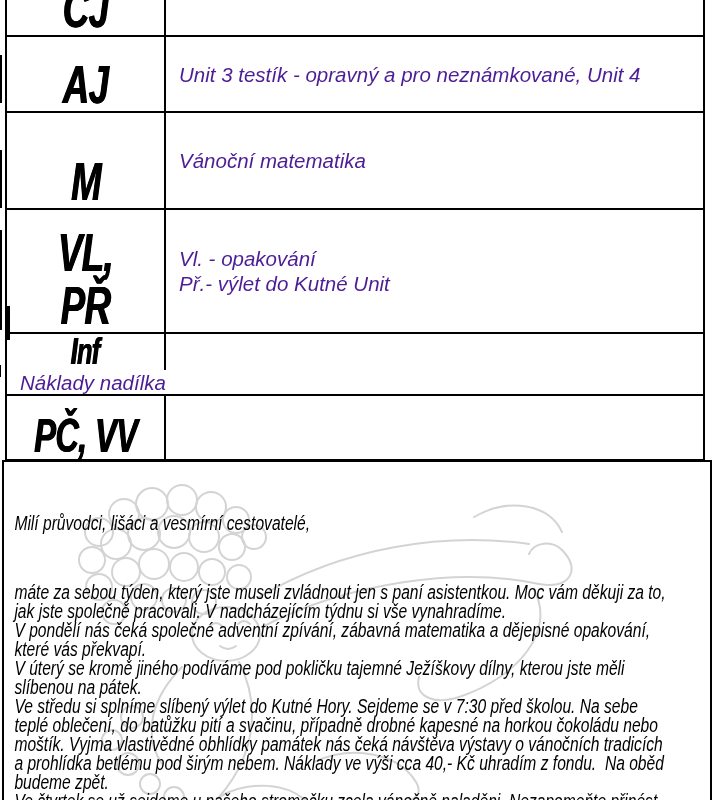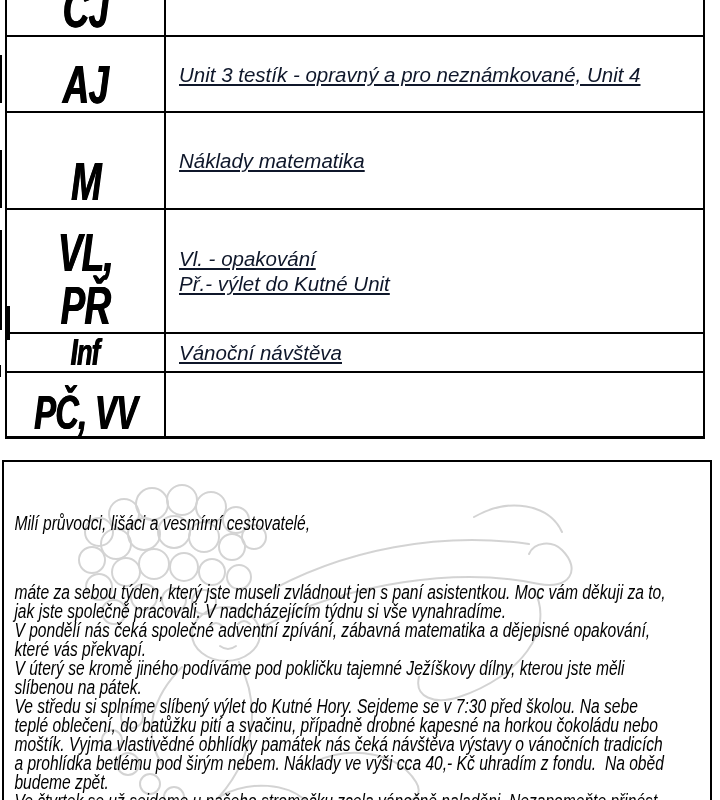--- a/index.html
+++ b/index.html
@@ -20,29 +20,28 @@
     width:159px;border-right:2px solid #000;box-sizing:border-box;
     display:flex;align-items:flex-end;justify-content:center;overflow:visible;
   }
   .code-text{
     font-weight:bold;font-style:italic;font-size:54px;line-height:0.98;
     transform:scaleX(0.68);transform-origin:50% 50%;
     text-align:center;white-space:pre;letter-spacing:-1px;
     text-shadow:0.6px 0 0 #000,-0.6px 0 0 #000;
   }
   .r0{height:78px;} .r1{height:76px;} .r2{height:97px;}
-  .r3{height:124px;} .r4{height:39px;} .r5{height:65px;}
+  .r3{height:124px;} .r4{height:62px;flex-direction:column;} .r5{height:65px;}
   .r4 .code-text{font-size:37px;}
   .r5 .code-text{font-size:48px;}
   .cell-note{
     flex:1;display:flex;flex-direction:column;justify-content:center;
     padding-left:13px;box-sizing:border-box;
-    font-style:italic;font-size:20.5px;line-height:25px;color:#0f172a;
+    font-style:italic;font-size:20.5px;line-height:25px;color:#4c1d95;
     white-space:pre;
-    text-decoration:underline;
   }
   .r3 .cell-note{}
 
   
   .letter-frame{
     position:absolute;left:2px;top:460px;width:710px;height:345px;
     box-sizing:border-box;border:2px solid #000;border-bottom:none;
     background:#fff;overflow:hidden;
   }
   .watermark{position:absolute;left:0;top:0;width:706px;height:341px;}
@@ -81,35 +80,35 @@
       <div class="cell-code">
         <div class="code-text"><div>AJ</div></div>
       </div>
       <div class="cell-note"><div>Unit 3 testík - opravný a pro neznámkované, Unit 4</div></div>
     </div>
 
     <div class="plan-row r2">
       <div class="cell-code">
         <div class="code-text"><div>M</div></div>
       </div>
-      <div class="cell-note"><div>Náklady matematika</div></div>
+      <div class="cell-note"><div>Vánoční matematika</div></div>
     </div>
 
     <div class="plan-row r3">
       <div class="cell-code">
         <div class="code-text"><div>VL,</div><div>PŘ</div></div>
       </div>
       <div class="cell-note"><div>Vl. - opakování</div><div>Př.- výlet do Kutné Unit</div></div>
     </div>
 
     <div class="plan-row r4">
       <div class="cell-code">
         <div class="code-text"><div>Inf</div></div>
       </div>
-      <div class="cell-note"><div>Vánoční návštěva</div></div>
+      <div class="cell-note"><div>Náklady nadílka</div></div>
     </div>
 
     <div class="plan-row r5">
       <div class="cell-code">
         <div class="code-text"><div>PČ, VV</div></div>
       </div>
     </div>
 
   </div>
 

